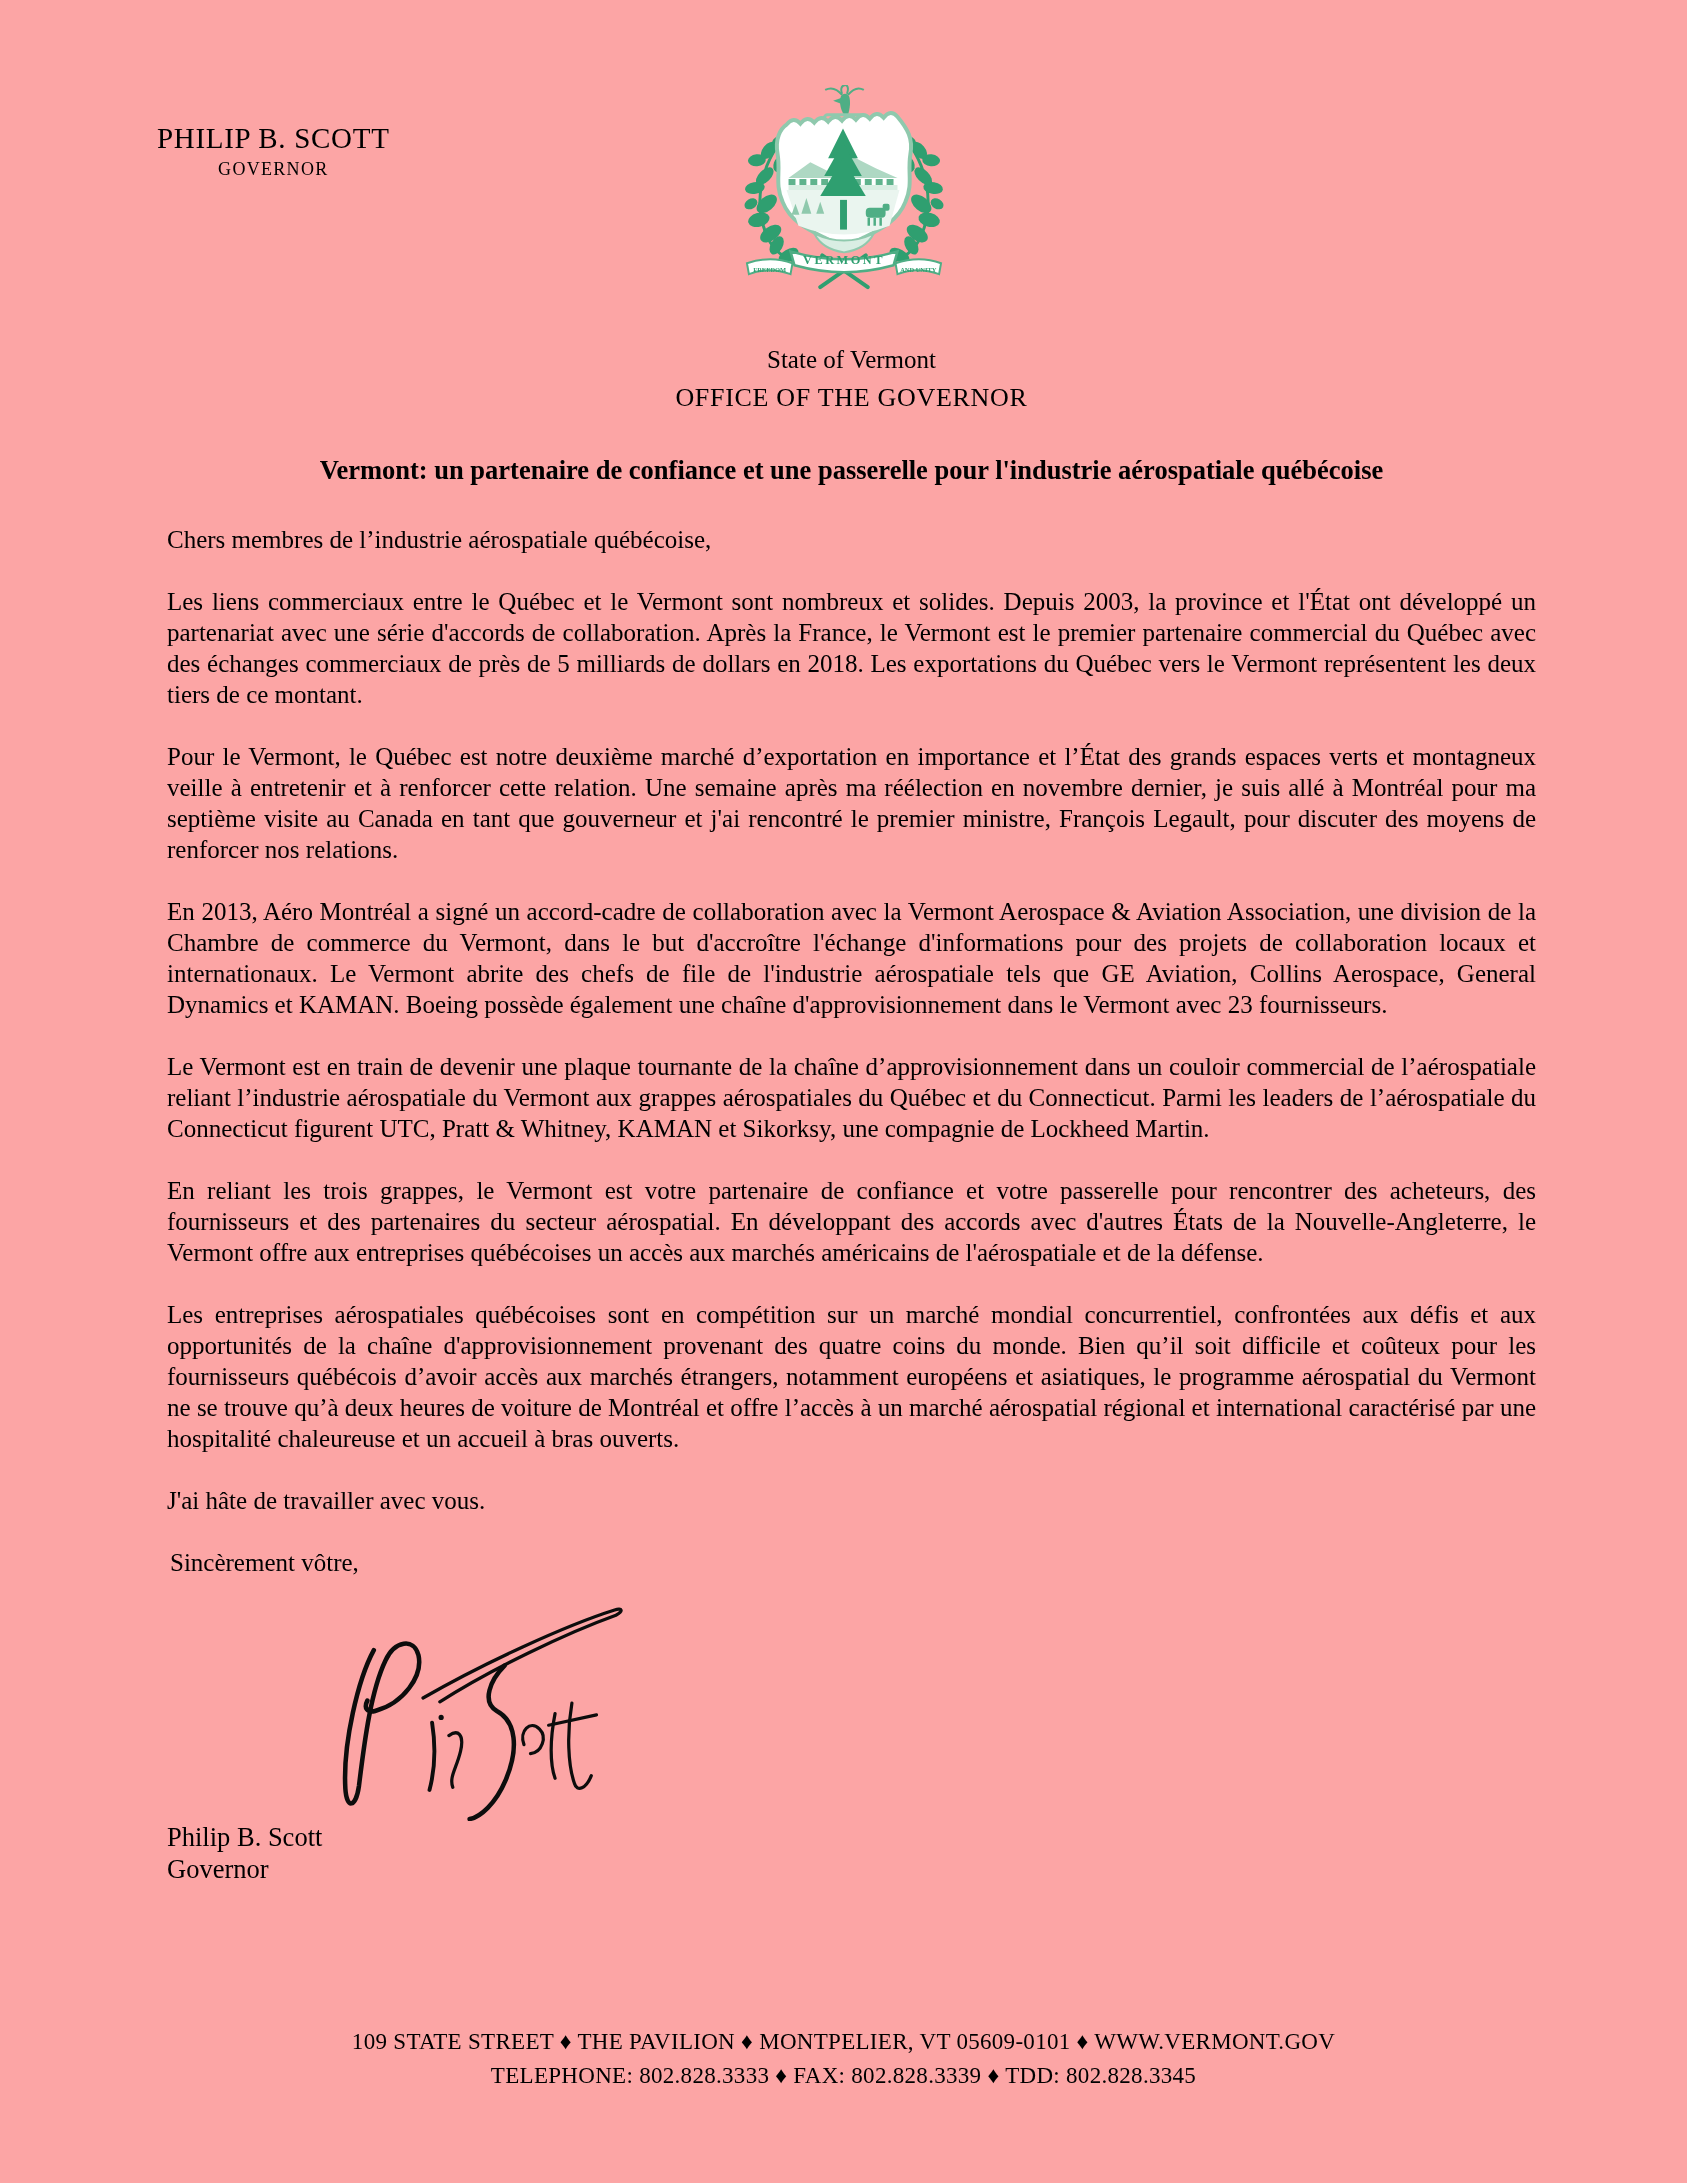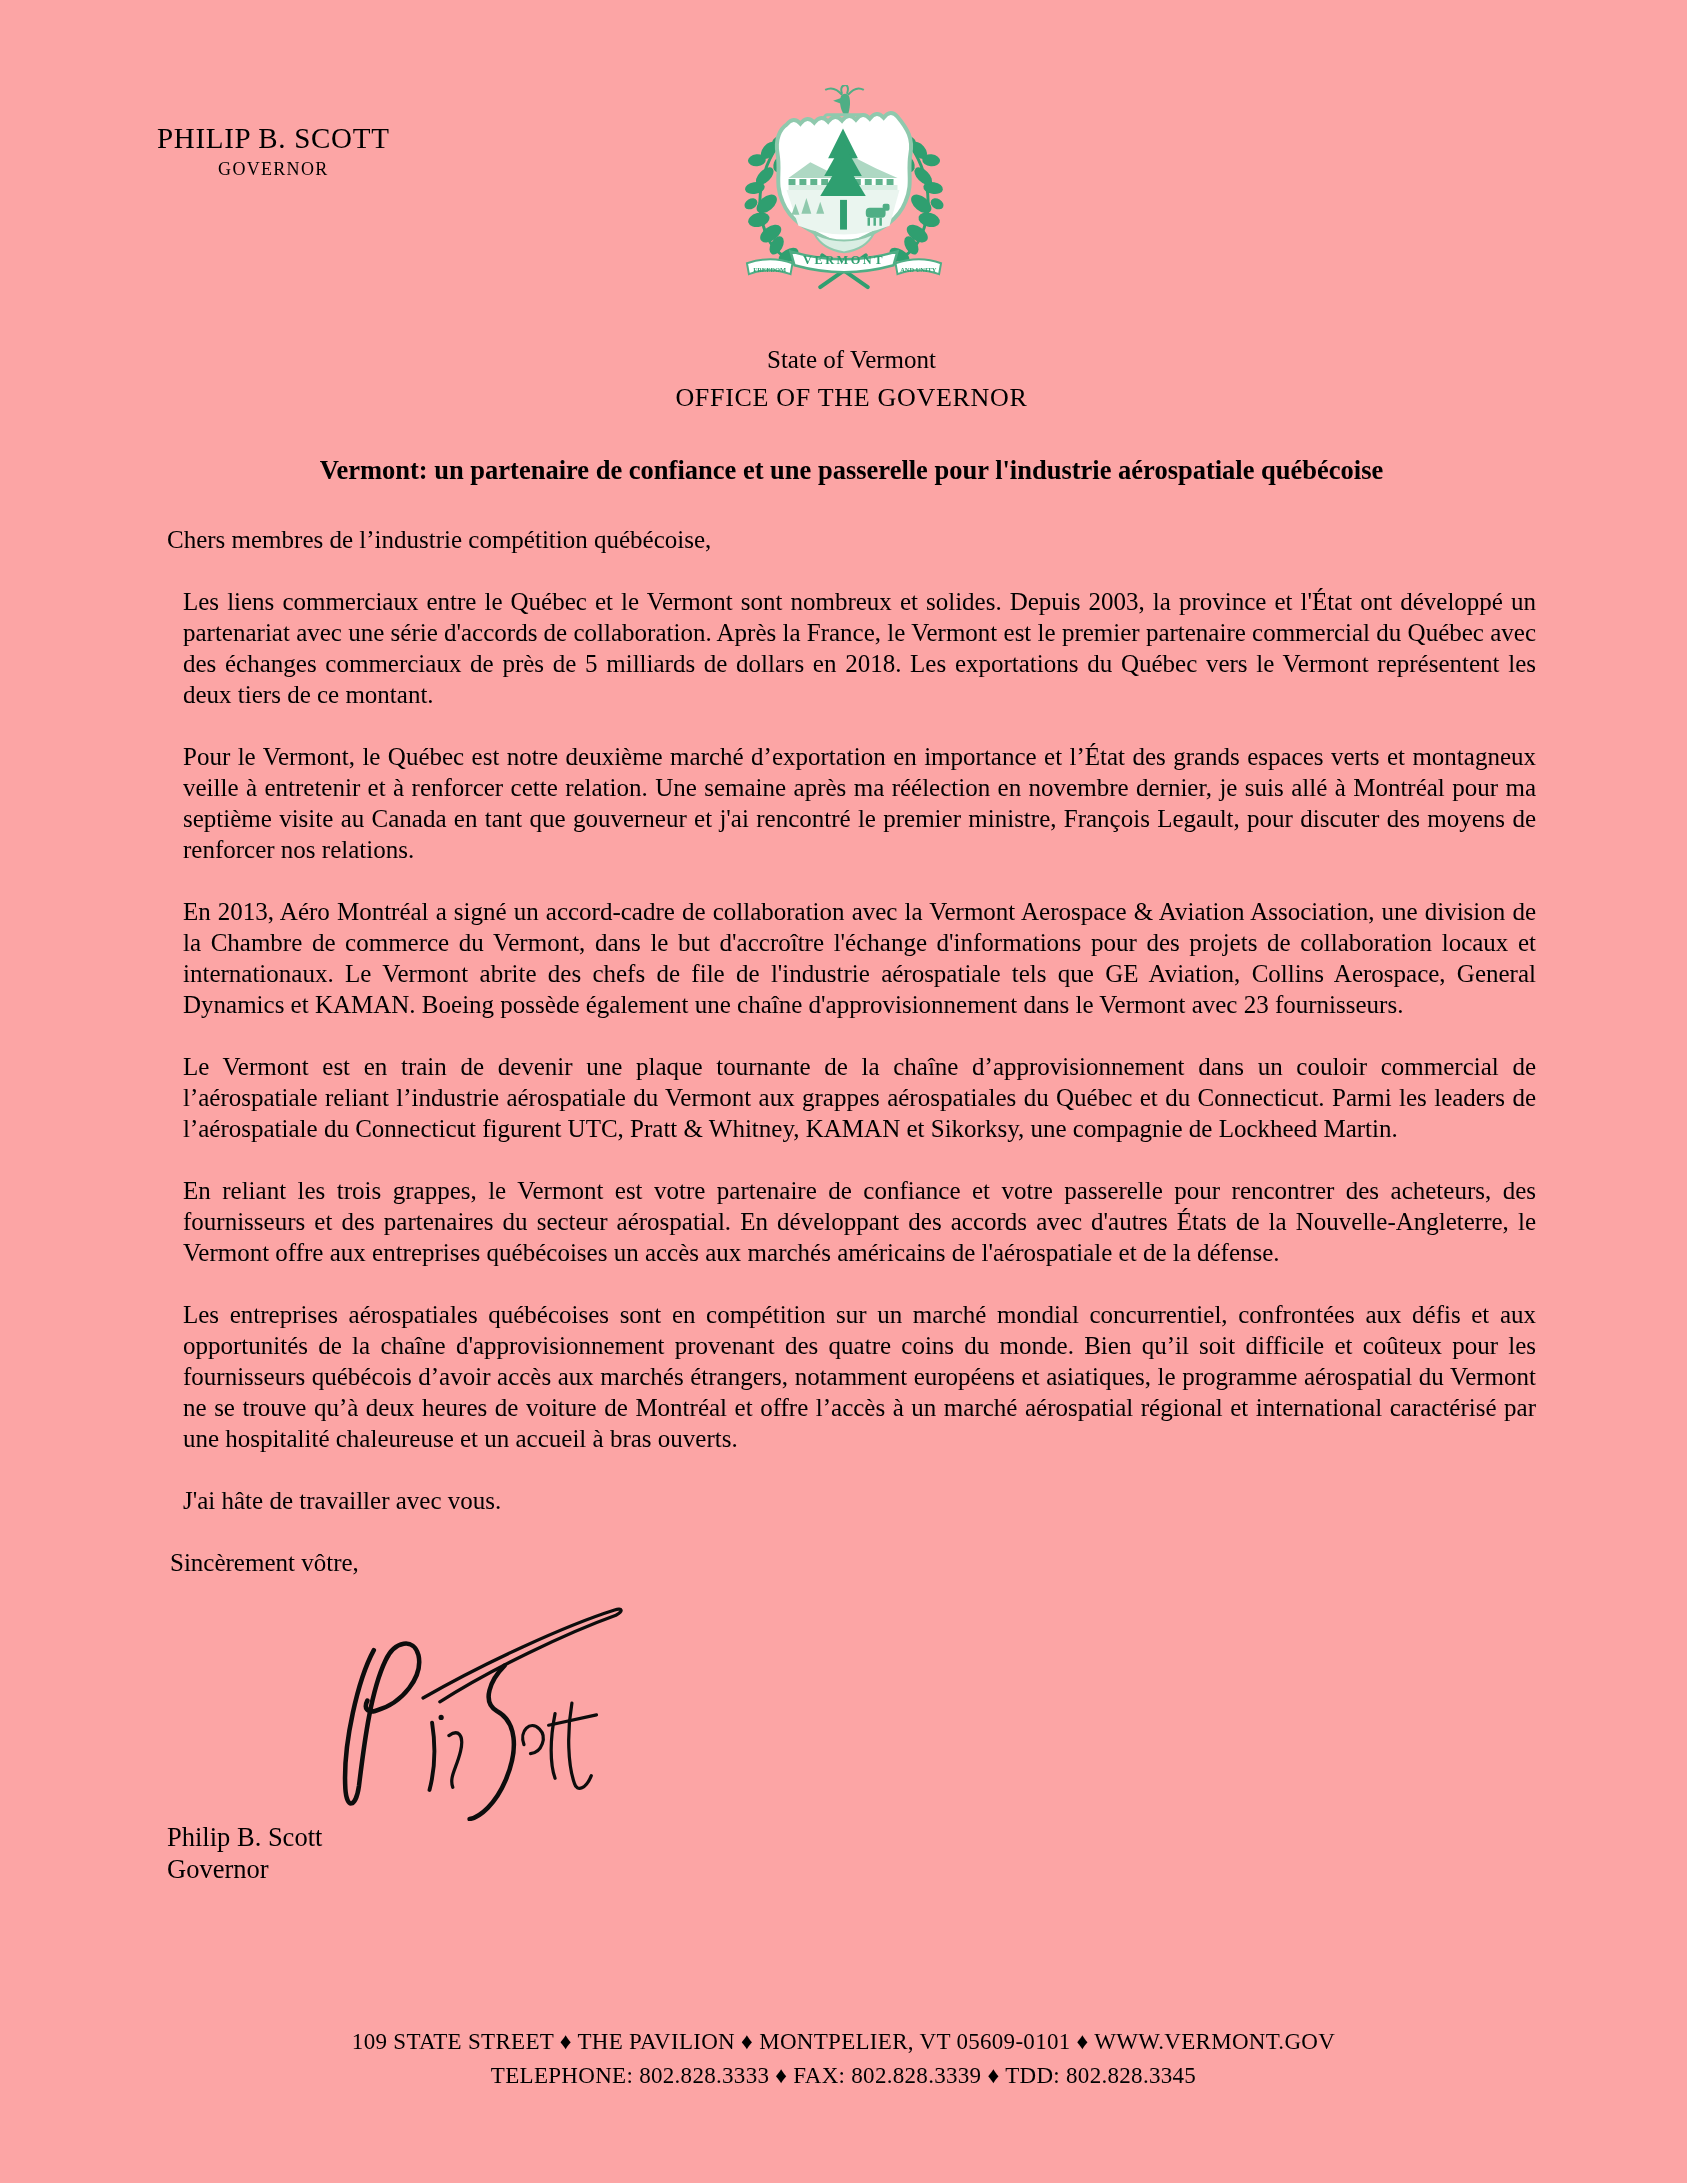--- a/index.html
+++ b/index.html
@@ -29,21 +29,21 @@
   .org1{text-align:center;font-size:25px;line-height:32px;}
   .org2{text-align:center;font-size:26px;line-height:37px;margin-top:2.6px;letter-spacing:0.7px;}
   .subject{text-align:center;font-size:26.5px;line-height:33px;font-weight:bold;margin-top:38px;}
   
   .body{
     margin:37px 159px 0 159px;
     font-size:25px;line-height:31px;
     text-align:justify;
   }
   .body .salutation{text-align:left;margin:0;}
-  .body p.para{margin:31px 0 0 16px;}
+  .body p.para{margin:31px 0 0 0;}
   .body p.short{text-align:left;}
   
   .valediction{margin:31px 0 0 3px;text-align:left;}
   .sig-block{margin:10.6px 0 0 106px;height:233px;}
   .sig-block svg{display:block;}
   .sig-name{font-size:26.5px;line-height:32px;margin:0;}
   .sig-title{font-size:26.5px;line-height:32px;margin:0;}
   
   .footer{
     position:absolute;top:2025px;left:0;width:1687px;
@@ -127,21 +127,21 @@
     </svg>
   </div>
 
   <div class="content">
     <div class="org1">State of Vermont</div>
     <div class="org2">OFFICE OF THE GOVERNOR</div>
 
     <div class="subject">Vermont: un partenaire de confiance et une passerelle pour l'industrie aérospatiale québécoise</div>
 
     <div class="body">
-      <p class="salutation">Chers membres de l’industrie compétition québécoise,</p>
+      <p class="salutation">Chers membres de l’industrie aérospatiale québécoise,</p>
       <p class="para">Les liens commerciaux entre le Québec et le Vermont sont nombreux et solides. Depuis 2003, la province et l'État ont développé un partenariat avec une série d'accords de collaboration. Après la France, le Vermont est le premier partenaire commercial du Québec avec des échanges commerciaux de près de 5 milliards de dollars en 2018. Les exportations du Québec vers le Vermont représentent les deux tiers de ce montant.</p>
       <p class="para">Pour le Vermont, le Québec est notre deuxième marché d’exportation en importance et l’État des grands espaces verts et montagneux veille à entretenir et à renforcer cette relation. Une semaine après ma réélection en novembre dernier, je suis allé à Montréal pour ma septième visite au Canada en tant que gouverneur et j'ai rencontré le premier ministre, François Legault, pour discuter des moyens de renforcer nos relations.</p>
       <p class="para">En 2013, Aéro Montréal a signé un accord-cadre de collaboration avec la Vermont Aerospace &amp; Aviation Association, une division de la Chambre de commerce du Vermont, dans le but d'accroître l'échange d'informations pour des projets de collaboration locaux et internationaux. Le Vermont abrite des chefs de file de l'industrie aérospatiale tels que GE Aviation, Collins Aerospace, General Dynamics et KAMAN. Boeing possède également une chaîne d'approvisionnement dans le Vermont avec 23 fournisseurs.</p>
       <p class="para">Le Vermont est en train de devenir une plaque tournante de la chaîne d’approvisionnement dans un couloir commercial de l’aérospatiale reliant l’industrie aérospatiale du Vermont aux grappes aérospatiales du Québec et du Connecticut. Parmi les leaders de l’aérospatiale du Connecticut figurent UTC, Pratt &amp; Whitney, KAMAN et Sikorksy, une compagnie de Lockheed Martin.</p>
       <p class="para">En reliant les trois grappes, le Vermont est votre partenaire de confiance et votre passerelle pour rencontrer des acheteurs, des fournisseurs et des partenaires du secteur aérospatial. En développant des accords avec d'autres États de la Nouvelle-Angleterre, le Vermont offre aux entreprises québécoises un accès aux marchés américains de l'aérospatiale et de la défense.</p>
       <p class="para">Les entreprises aérospatiales québécoises sont en compétition sur un marché mondial concurrentiel, confrontées aux défis et aux opportunités de la chaîne d'approvisionnement provenant des quatre coins du monde. Bien qu’il soit difficile et coûteux pour les fournisseurs québécois d’avoir accès aux marchés étrangers, notamment européens et asiatiques, le programme aérospatial du Vermont ne se trouve qu’à deux heures de voiture de Montréal et offre l’accès à un marché aérospatial régional et international caractérisé par une hospitalité chaleureuse et un accueil à bras ouverts.</p>
       <p class="para short">J'ai hâte de travailler avec vous.</p>
 
       <p class="valediction">Sincèrement vôtre,</p>
 

